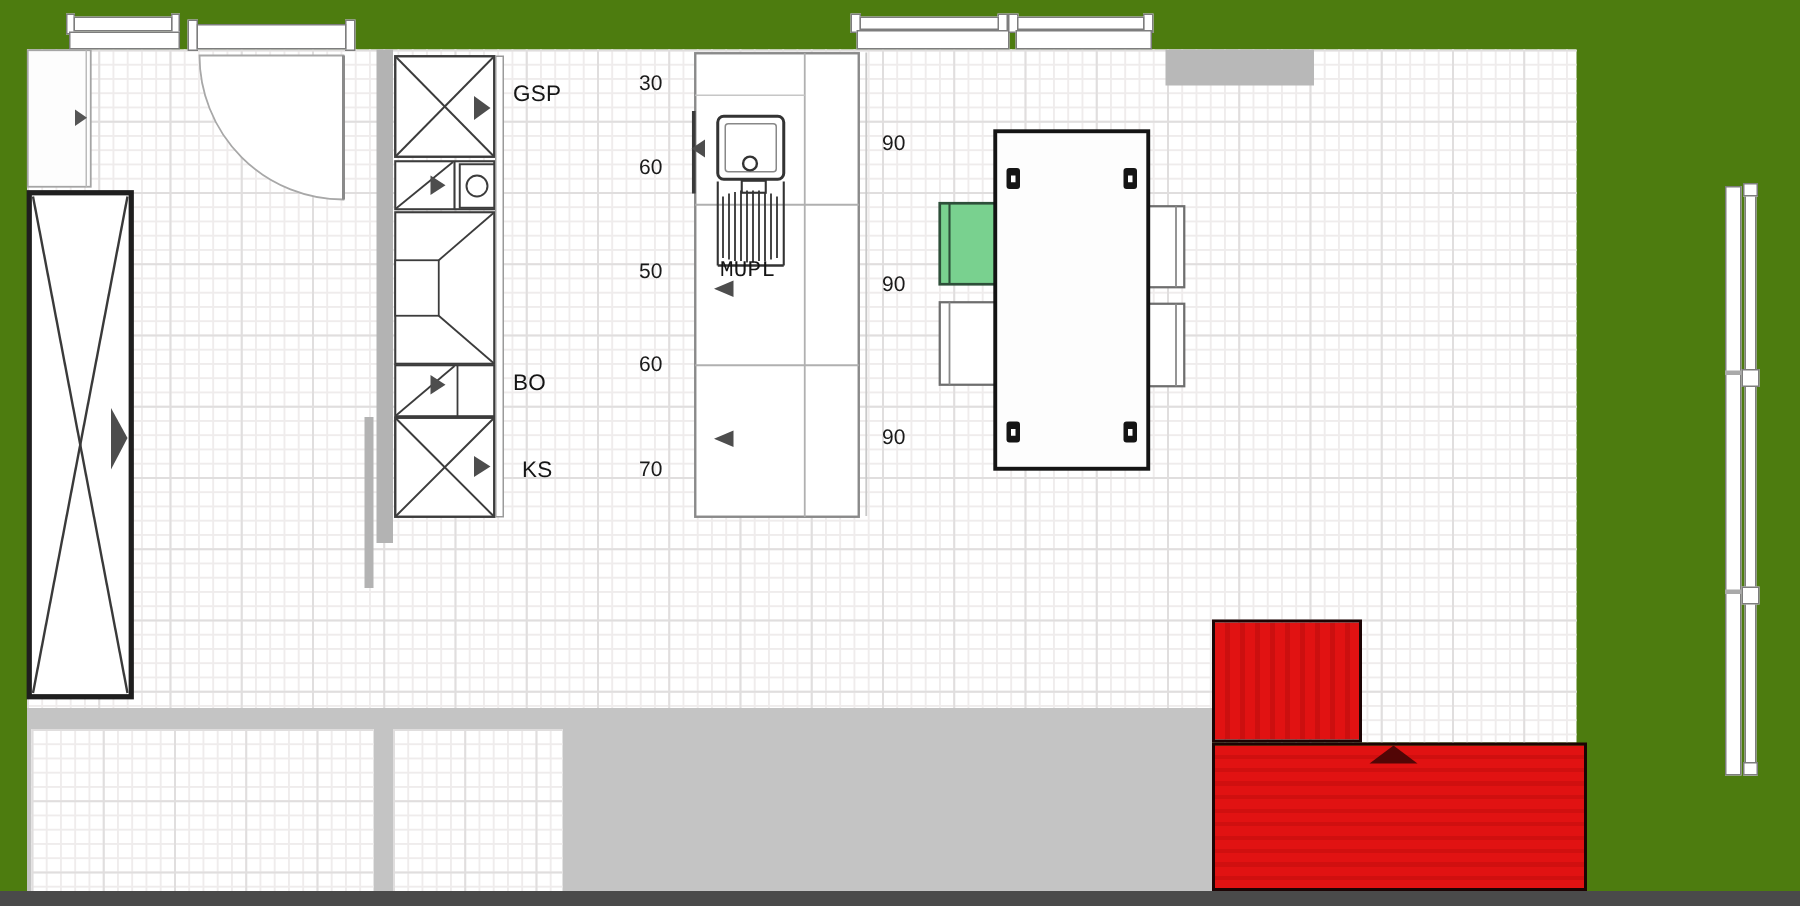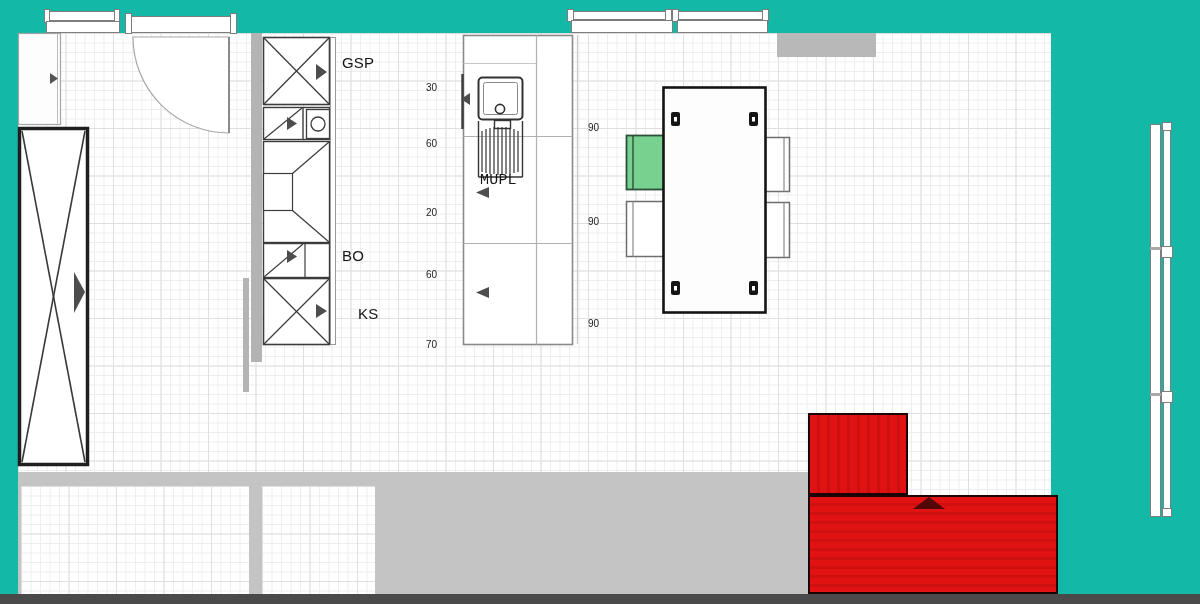--- a/index.html
+++ b/index.html
@@ -1,35 +1,35 @@
 <!DOCTYPE html>
 <html><head>
 <meta charset="utf-8">
 <style>
   html,body{margin:0;padding:0;background:#626262;}
   #stage{
     position:relative;width:1200px;height:604px;overflow:hidden;
-    background:#14b8a6;font-family:"Liberation Sans",sans-serif;
+    background:#4d7c0f;font-family:"Liberation Sans",sans-serif;
   }
   .abs{position:absolute;}
   .grid{
     background-color:#ffffff;
     background-image:
       linear-gradient(#e0dede 1px, transparent 1px),
       linear-gradient(90deg,#e0dede 1px, transparent 1px),
       linear-gradient(#efecec 1px, transparent 1px),
       linear-gradient(90deg,#efecec 1px, transparent 1px);
     background-size:47.5px 47.5px,47.5px 47.5px,9.5px 9.5px,9.5px 9.5px;
   }
   .win{background:#ffffff;border:1px solid #7d7d7d;box-sizing:border-box;}
   .lbl{
     position:absolute;color:#151515;font-size:15px;line-height:17px;
     white-space:nowrap;letter-spacing:.2px;
   }
-  .dim{position:absolute;color:#1a1a1a;font-size:10px;line-height:17px;white-space:nowrap;margin-top:32px;}
+  .dim{position:absolute;color:#1a1a1a;font-size:14px;line-height:17px;white-space:nowrap;}
   svg{position:absolute;left:0;top:0;}
   .band{background:#c4c4c4;}
   .wallstrip{background:#b3b3b3;}
   .red-upper{
     background:repeating-linear-gradient(90deg,#e11212 0 7px,#cc0f0f 7px 10px);
     border:2px solid #1c0404;box-sizing:border-box;
   }
   .red-lower{
     background:repeating-linear-gradient(180deg,#e11212 0 6px,#d00f0f 6px 9px);
     border:2px solid #1c0404;box-sizing:border-box;
@@ -210,26 +210,26 @@
       </g>
     </g>
   </svg>
 
   <div class="abs red-upper" style="left:808px;top:413px;width:100px;height:82px;"></div>
   <div class="abs red-lower" style="left:808px;top:495px;width:250px;height:99px;"></div>
   <div class="abs red-tri" style="left:913px;top:497px;"></div>
 
   <div class="lbl" style="left:342px;top:54px;">GSP</div>
   <div class="lbl" style="left:342px;top:247px;">BO</div>
-  <div class="lbl" style="left:358px;top:305px;text-align:right;">KS</div>
+  <div class="lbl" style="left:348px;top:305px;text-align:right;">KS</div>
   <div class="lbl" style="left:480px;top:172px;font-family:Liberation Mono, monospace;">MUPL</div>
 
   <div class="dim" style="left:426px;top:47px;">30</div>
   <div class="dim" style="left:426px;top:103px;">60</div>
-  <div class="dim" style="left:426px;top:172px;">20</div>
+  <div class="dim" style="left:426px;top:172px;">50</div>
   <div class="dim" style="left:426px;top:234px;">60</div>
   <div class="dim" style="left:426px;top:304px;">70</div>
 
   <div class="dim" style="left:588px;top:87px;">90</div>
   <div class="dim" style="left:588px;top:181px;">90</div>
   <div class="dim" style="left:588px;top:283px;">90</div>
 
 </div>
 
 </body></html>

